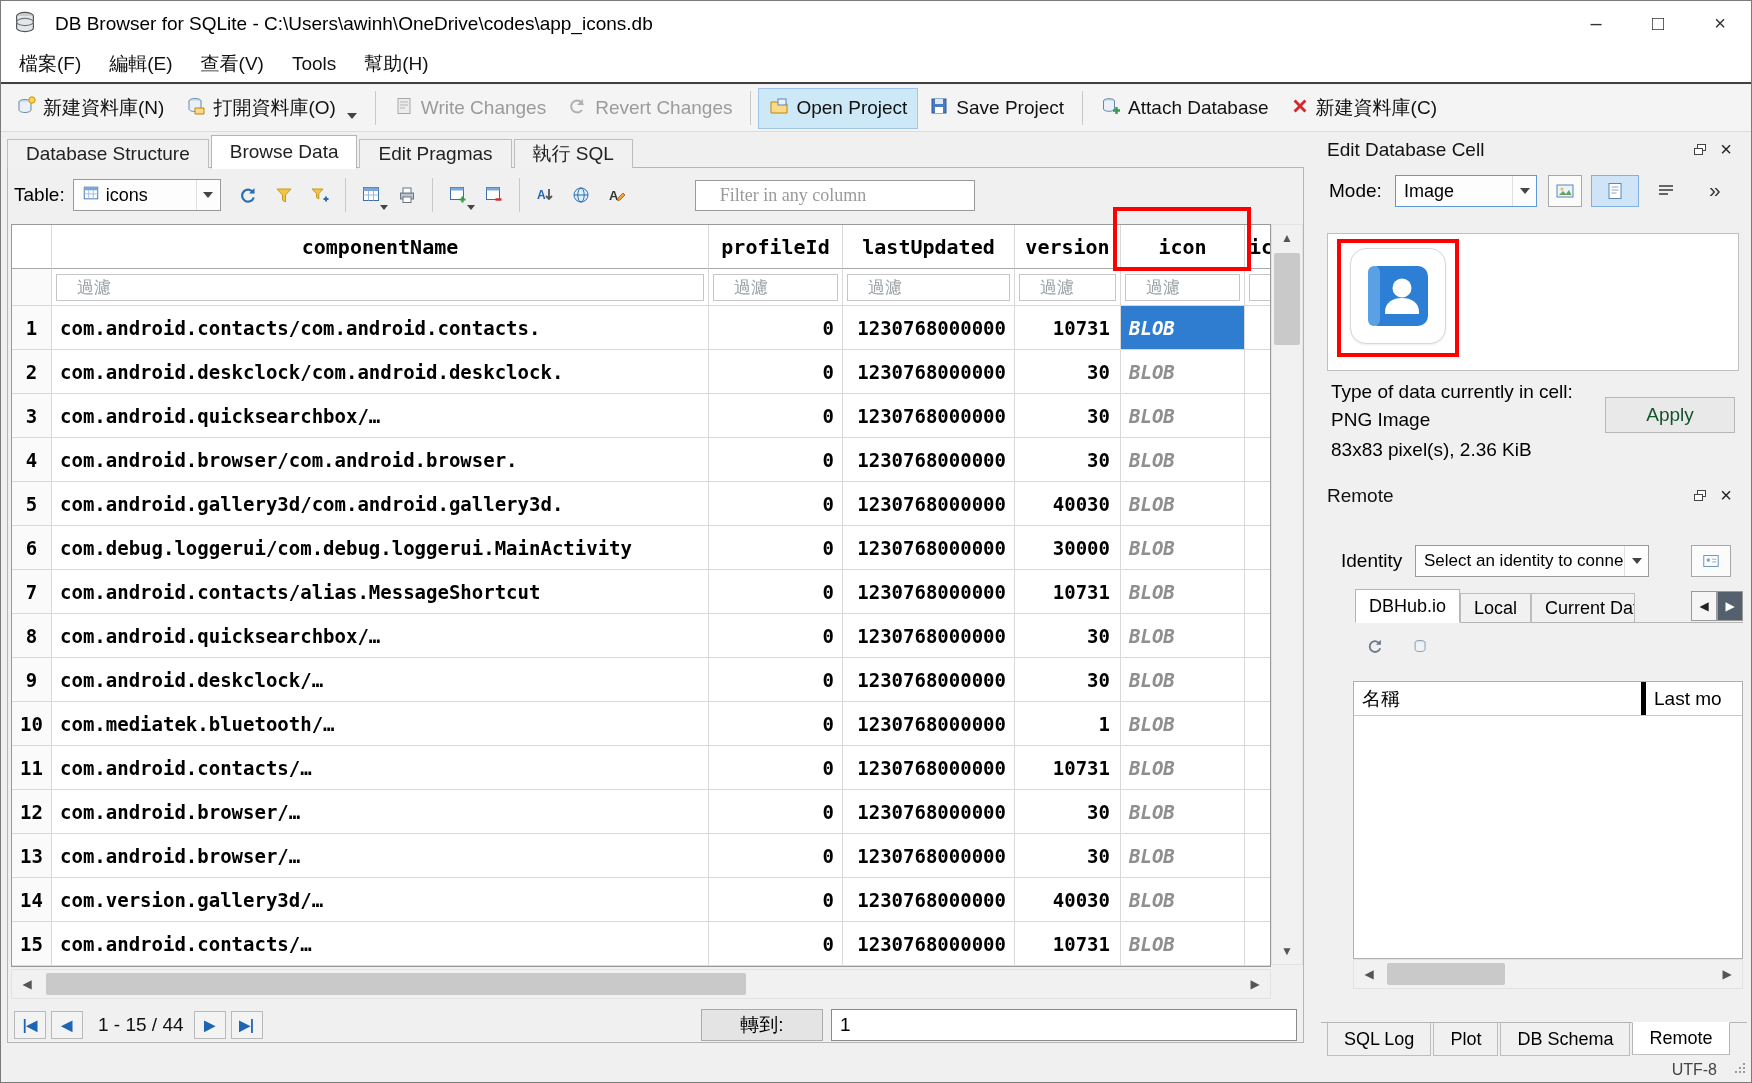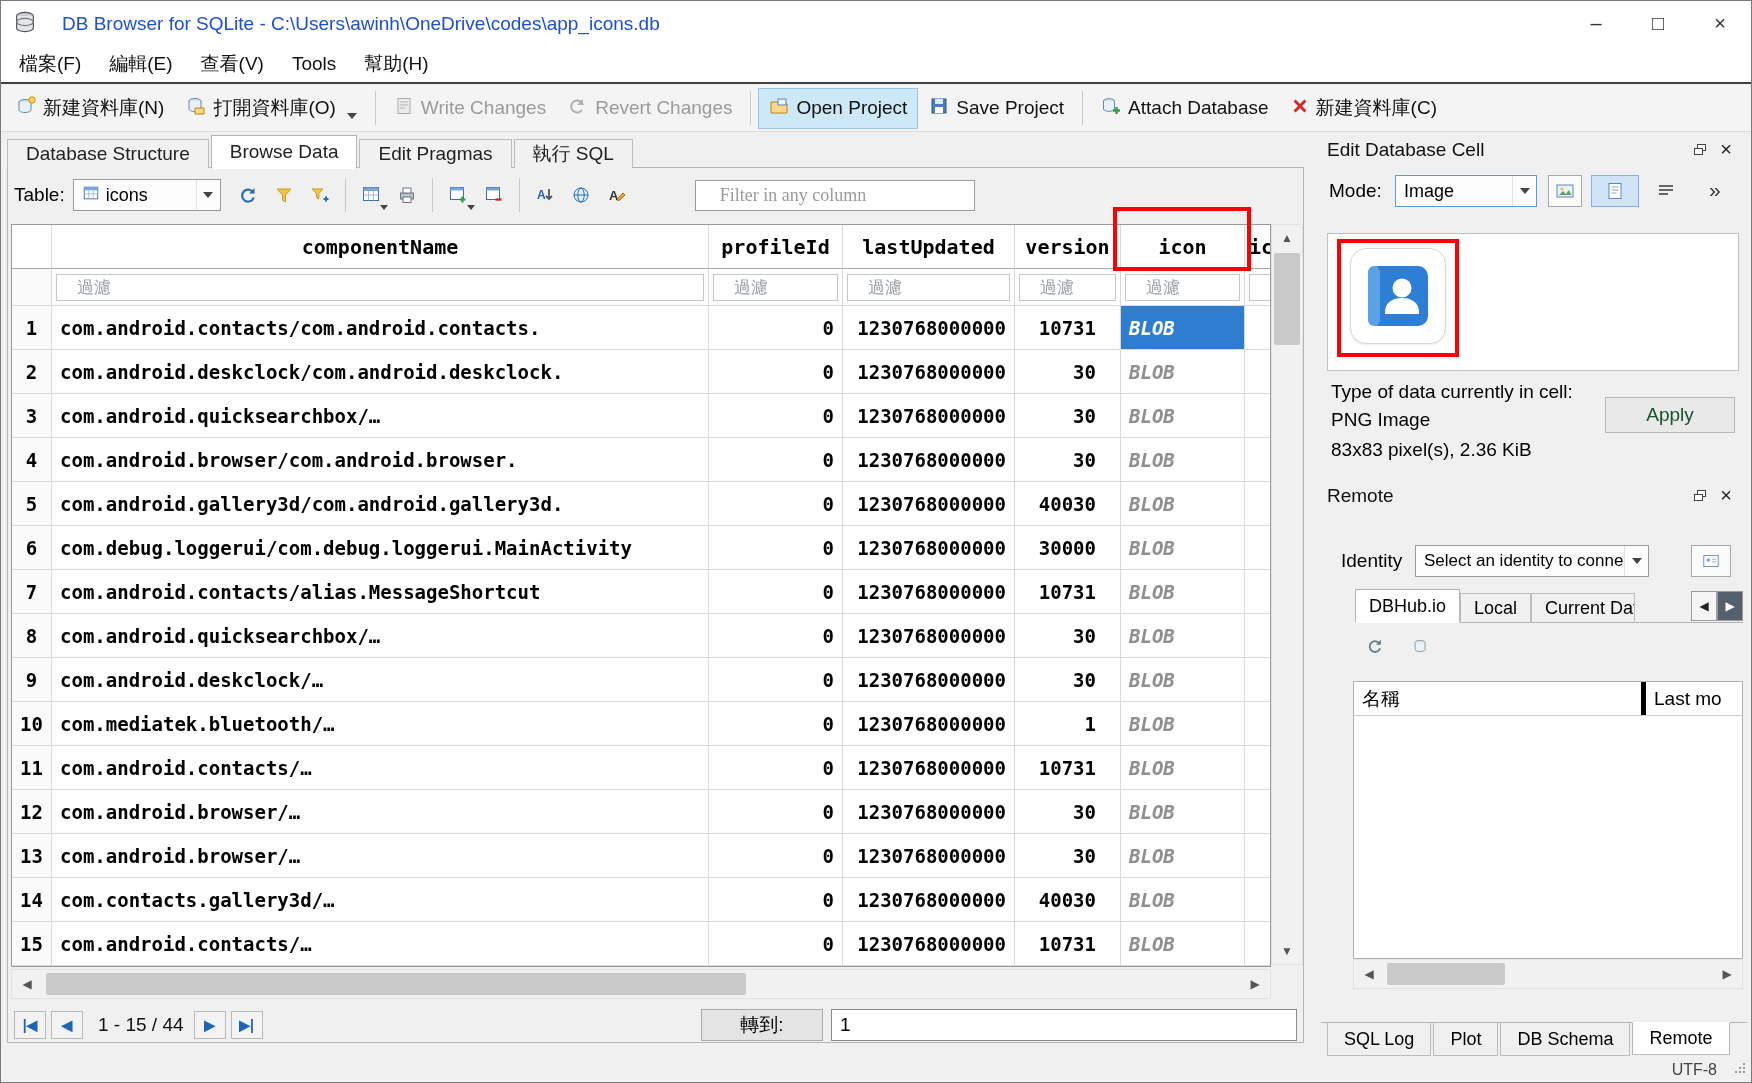--- a/index.html
+++ b/index.html
@@ -4,21 +4,21 @@
 <style>
   * { box-sizing: border-box; margin: 0; padding: 0; }
   html,body { width:1752px; height:1083px; overflow:hidden; background:#d7d7d7;
               font-family:"Liberation Sans", sans-serif; }
   .window { position:relative; width:1752px; height:1083px; background:#f0f0f0;
             border:1px solid #7a7a7a; overflow:hidden; }
 
   
   .titlebar { position:absolute; top:0; left:0; right:0; height:45px; background:#fff;
               display:flex; align-items:center; padding-left:12px; }
-  .titlebar .apptitle { font-size:19px; color:#1d4ed8; margin-left:25px; }
+  .titlebar .apptitle { font-size:19px; color:#000000; margin-left:18px; }
   .wincontrols { margin-left:auto; display:flex; height:100%; }
   .winbtn { width:62px; height:100%; display:flex; align-items:center; justify-content:center;
             font-size:20px; color:#333; }
 
   
   .menubar { position:absolute; top:45px; left:0; right:0; height:38px; background:#fff;
              display:flex; align-items:center; padding-left:4px; border-bottom:2px solid #404040; }
   .menu-item { padding:6px 14px; font-size:19px; color:#111; }
 
   
@@ -66,21 +66,21 @@
   .grid { position:absolute; left:3px; top:56px; width:1260px; border:1px solid #9a9a9a;
           background:#fff; }
   .grow { display:flex; height:44px; background:#fff; }
   .cell { border-right:1px solid #d9d9d9; border-bottom:1px solid #d9d9d9; overflow:hidden;
           white-space:nowrap; font-family:"DejaVu Sans Mono", monospace; font-weight:bold;
           font-size:19px; display:flex; align-items:center; color:#000; }
   .c0 { width:40px; justify-content:center; background:#fafafa; }
   .c1 { width:657px; padding-left:8px; }
   .c2 { width:134px; justify-content:flex-end; padding-right:8px; }
   .c3 { width:172px; justify-content:flex-end; padding-right:8px; }
-  .c4 { width:106px; justify-content:flex-end; padding-right:24px; }
+  .c4 { width:106px; justify-content:flex-end; padding-right:10px; }
   .c5 { width:124px; padding-left:8px; }
   .c6 { width:25px; border-right:none; padding-left:3px; }
   .ghead .cell { justify-content:center; padding:0; font-size:20px; background:#fff;
                  border-bottom:1px solid #a8a8a8; }
   .ghead .c6 { justify-content:flex-start; padding-left:4px; }
   .frow { height:37px; }
   .frow .cell { padding:0; }
   .fbox { margin:4px; flex:1; height:27px; border:1px solid #c6c6c6; background:#fff;
           color:#9aa0a6; font-family:"Liberation Sans", sans-serif; font-weight:normal;
           font-size:17px; display:flex; align-items:center; padding-left:20px; overflow:hidden;
@@ -524,21 +524,21 @@
             <div class="cell c0">13</div>
             <div class="cell c1">com.android.browser/…</div>
             <div class="cell c2">0</div>
             <div class="cell c3">1230768000000</div>
             <div class="cell c4">30</div>
             <div class="cell c5 blob">BLOB</div>
             <div class="cell c6"></div>
           </div>
           <div class="grow">
             <div class="cell c0">14</div>
-            <div class="cell c1">com.contacts.gallery3d/…</div>
+            <div class="cell c1">com.version.gallery3d/…</div>
             <div class="cell c2">0</div>
             <div class="cell c3">1230768000000</div>
             <div class="cell c4">40030</div>
             <div class="cell c5 blob">BLOB</div>
             <div class="cell c6"></div>
           </div>
           <div class="grow">
             <div class="cell c0">15</div>
             <div class="cell c1">com.android.contacts/…</div>
             <div class="cell c2">0</div>

